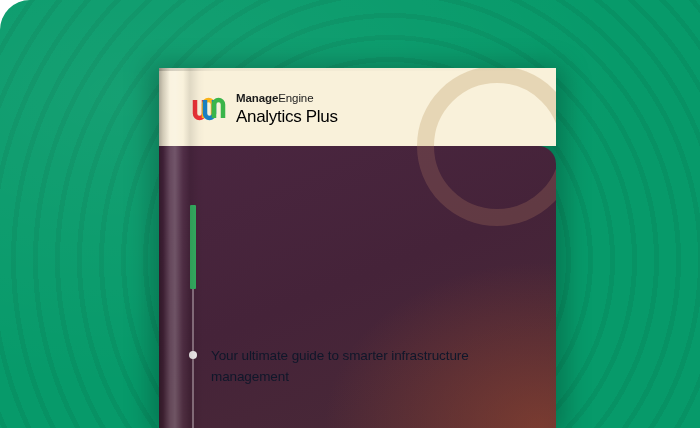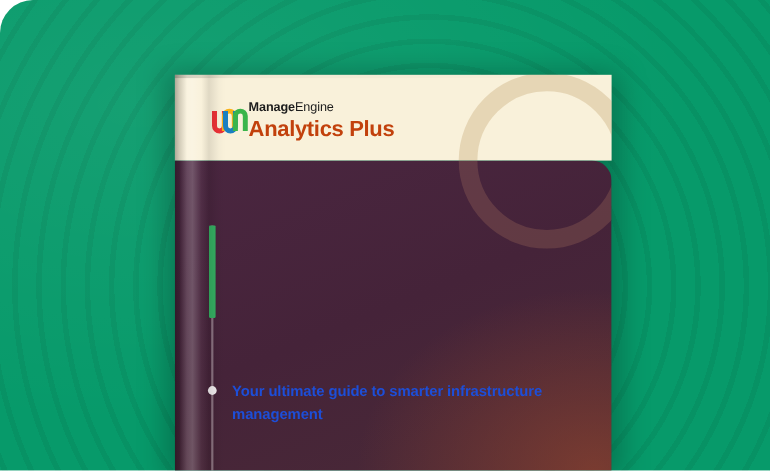--- a/index.html
+++ b/index.html
@@ -140,35 +140,36 @@
     pointer-events: none;
   }
 
   
   .logo {
     position: absolute;
     left: 33px;
     top: 25px;
     display: flex;
     align-items: center;
+    gap: 10px;
   }
   .logo-mark { width: 34px; height: 28px; display: block; }
   .logo-text { line-height: 1; }
   .logo-line1 {
     font-size: 11.5px;
     color: #1C1C1C;
     letter-spacing: -0.1px;
     white-space: nowrap;
   }
   .logo-line1 .me-bold { font-weight: 700; }
   .logo-line1 .me-reg { font-weight: 400; }
   .logo-line2 {
-    font-size: 20px;
-    font-weight: 700;
-    color: #c2410c;
+    font-size: 17px;
+    font-weight: 400;
+    color: #000000;
     letter-spacing: -0.3px;
     margin-top: 3px;
     white-space: nowrap;
   }
 
   
   .rail-line {
     position: absolute;
     left: 33px;
     top: 137px;
@@ -213,22 +214,22 @@
   }
 
   
   .bullet {
     position: absolute;
     left: 52px;
     top: 278px;
     width: 320px;
     font-size: 13.5px;
     line-height: 1.55;
-    color: #1d4ed8;
-    font-weight: 700;
+    color: #0f172a;
+    font-weight: 400;
     letter-spacing: -0.1px;
   }
 </style>
 </head>
 <body>
 
 <div id="stage">
 
   <div class="backdrop">
     <div class="backdrop-arcs"></div>

